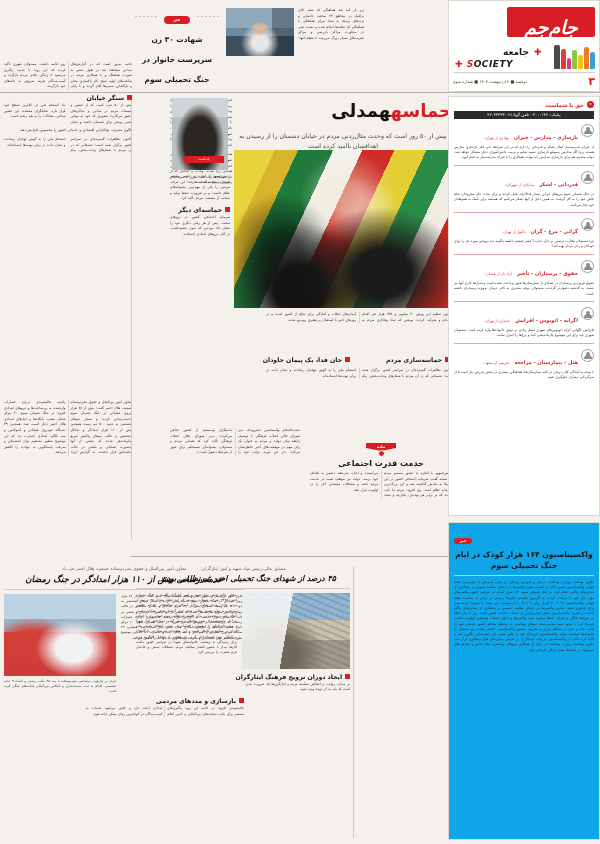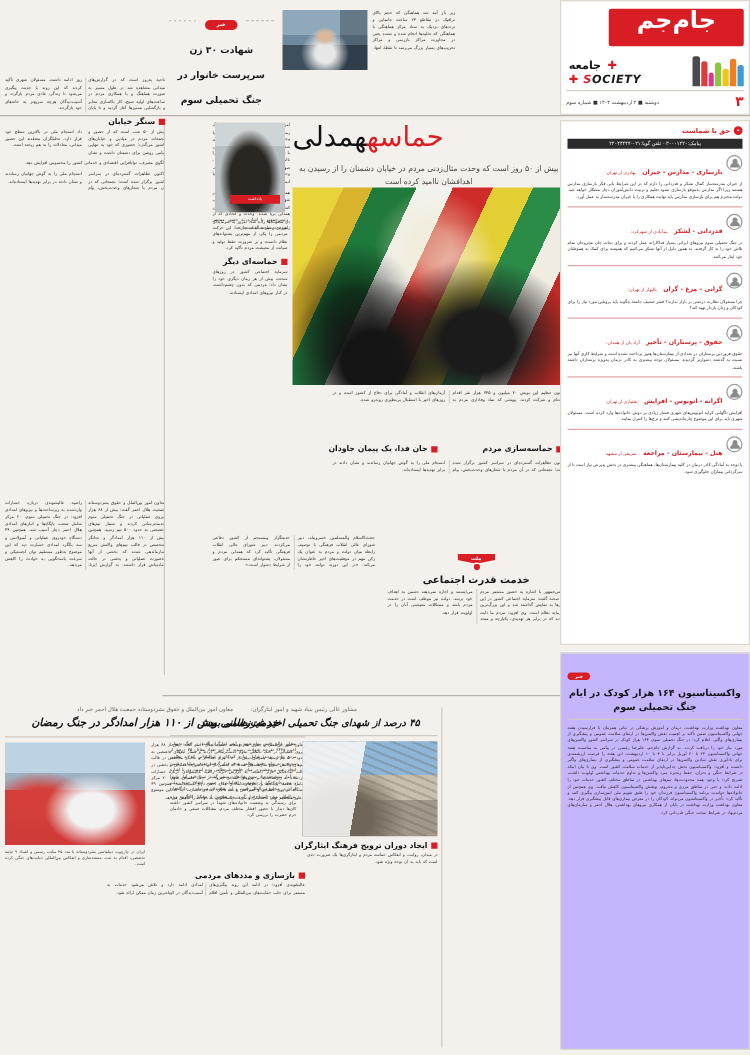--- a/index.html
+++ b/index.html
@@ -21,33 +21,34 @@
   .body-text.dense { font-size: 3.3px; line-height: 5.2px; }
   .rule { height: 1px; background: #cfc9c0; margin: 4px 0; }
   .vrule { position: absolute; width: 1px; background: #cfc9c0; }
 
   
   .masthead {
     position: absolute; right: 0; top: 0; width: 152px; height: 92px;
     background: #fff; border: 1px solid #ddd7cd; padding: 4px;
   }
   .logo-box {
-    background: #d81e24; width: 108px; height: 30px; margin: 2px 0 0 auto;
-    display: flex; align-items: flex-start; justify-content: center;
+    background: #d81e24; width: 88px; height: 30px; margin: 2px 0 0 auto;
+    display: flex; align-items: flex-end; justify-content: center;
     border-radius: 2px;
+    font-style: italic;
   }
   .logo-text {
     color: #fff; font-size: 19px; font-weight: bold; line-height: 1;
     letter-spacing: -1px; font-family: "DejaVu Sans", sans-serif;
   }
   .society-row { display: flex; align-items: center; justify-content: space-between; margin-top: 3px; }
   .people-ico { display: flex; align-items: flex-end; gap: 1px; height: 28px; }
   .people-ico i { display: block; border-radius: 2px 2px 0 0; }
   .sec-labels { text-align: left; padding-left: 2px; }
-  .sec-fa { font-size: 9px; font-weight: bold; color: #1a1a1a; }
+  .sec-fa { font-size: 9px; font-weight: bold; color: #1a1a1a; margin-left: 48px; }
   .sec-en { font-size: 9px; font-weight: bold; color: #d81e24; letter-spacing: .5px; font-style: italic; }
   .sec-en .s-red { color: #d81e24; }
   .sec-en .rest { color: #1a1a1a; }
   .cross { color: #d81e24; font-size: 9px; font-weight: bold; }
   .date-bar {
     margin-top: 3px; border-top: 1px solid #d6d0c6; padding-top: 2px;
     display: flex; align-items: center; justify-content: space-between;
   }
   .date-txt { font-size: 4px; color: #3a3530; }
   .page-num { font-size: 11px; font-weight: bold; color: #d81e24; }
@@ -71,21 +72,21 @@
     text-align: center;
   }
   .topnews h3 {
     font-size: 7.4px; font-weight: bold; line-height: 20px; color: #161616;
     margin-top: 5px;
   }
 
   
   .main-head { position: absolute; right: 148px; top: 96px; width: 218px; }
   .main-head h1 {
-    font-size: 22px; font-weight: normal; line-height: 30px; text-align: left;
+    font-size: 18px; font-weight: bold; line-height: 30px; text-align: right;
     color: #111; letter-spacing: -1px;
   }
   .main-head h1 .red { color: #d81e24; }
   .main-head .sub {
     margin-top: 5px; font-size: 6.2px; line-height: 10px; color: #4a4440;
     text-align: center;
   }
 
   
   .photo { position: absolute; overflow: hidden; background: #bbb; }
@@ -207,21 +208,21 @@
     border-radius: 4px 4px 0 0; background: #8c8c8c;
   }
   .sb-item-title { font-size: 5px; font-weight: bold; color: #d81e24; }
   .sb-item-from { font-size: 3.6px; color: #d81e24; margin-top: 1px; }
   .sb-item-body { font-size: 3.4px; line-height: 5.4px; text-align: justify; color: #2a2623; margin-top: 2px; }
   .sb-sep { height: 1px; background: #e2a6a8; margin: 4px 0 0; }
 
   
   .vaxbox {
     position: absolute; right: 0; top: 522px; width: 152px; height: 318px;
-    background: #c4b5fd; border: 1px solid #ddd7cd; padding: 4px 5px;
+    background: #0ea5e9; border: 1px solid #ddd7cd; padding: 4px 5px;
   }
   .vax-pill { text-align: left; }
   .vax-pill .mini {
     background: #d81e24; color: #fff; font-size: 3.6px; font-weight: bold;
     padding: 1px 6px; border-radius: 5px;
   }
   .vaxbox h3 {
     font-size: 7.6px; font-weight: bold; line-height: 11px; text-align: center;
     color: #141414; margin: 3px 0 4px;
   }

